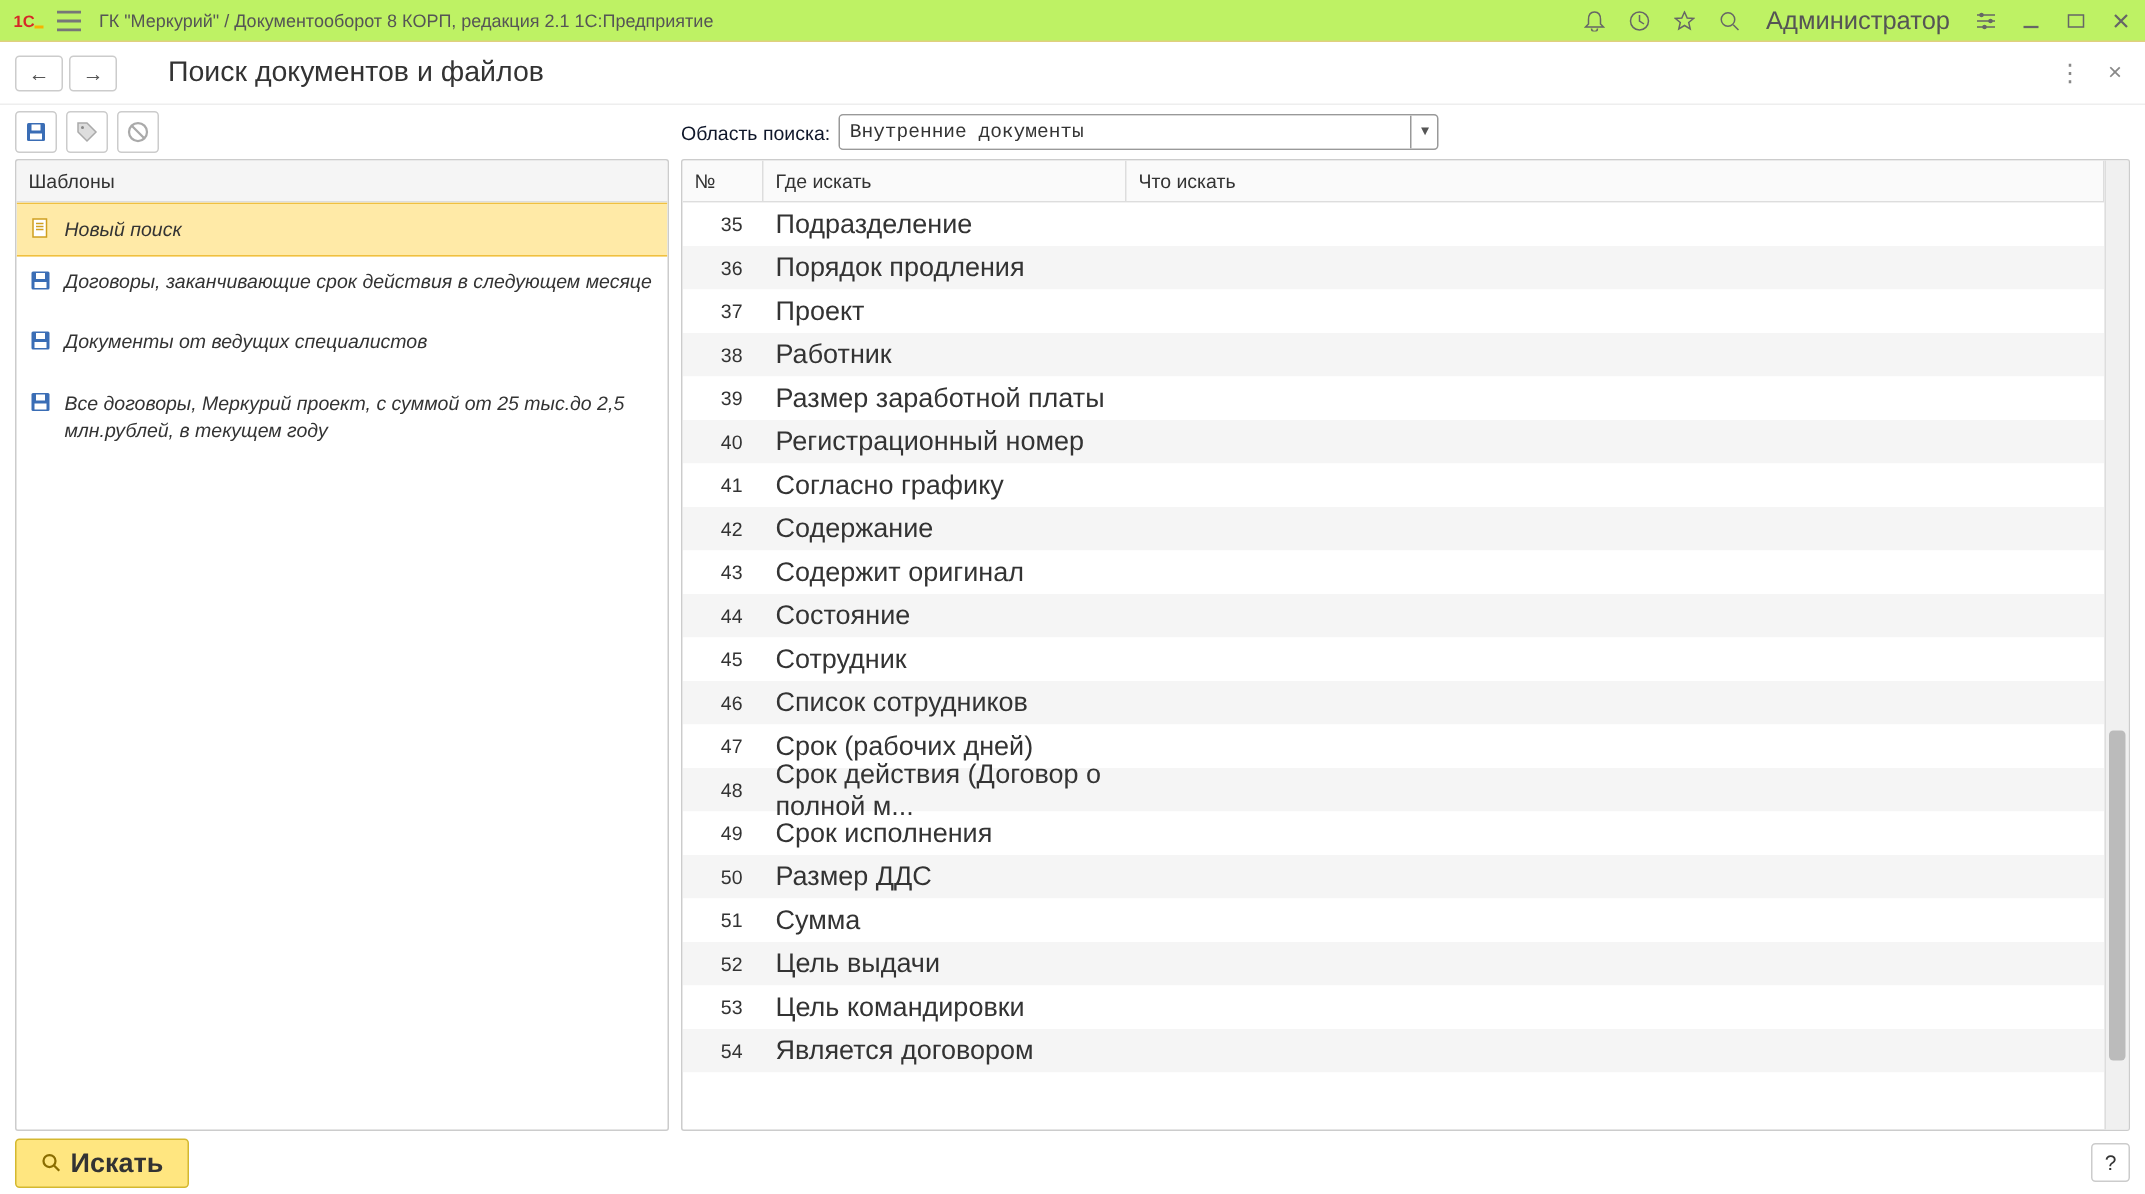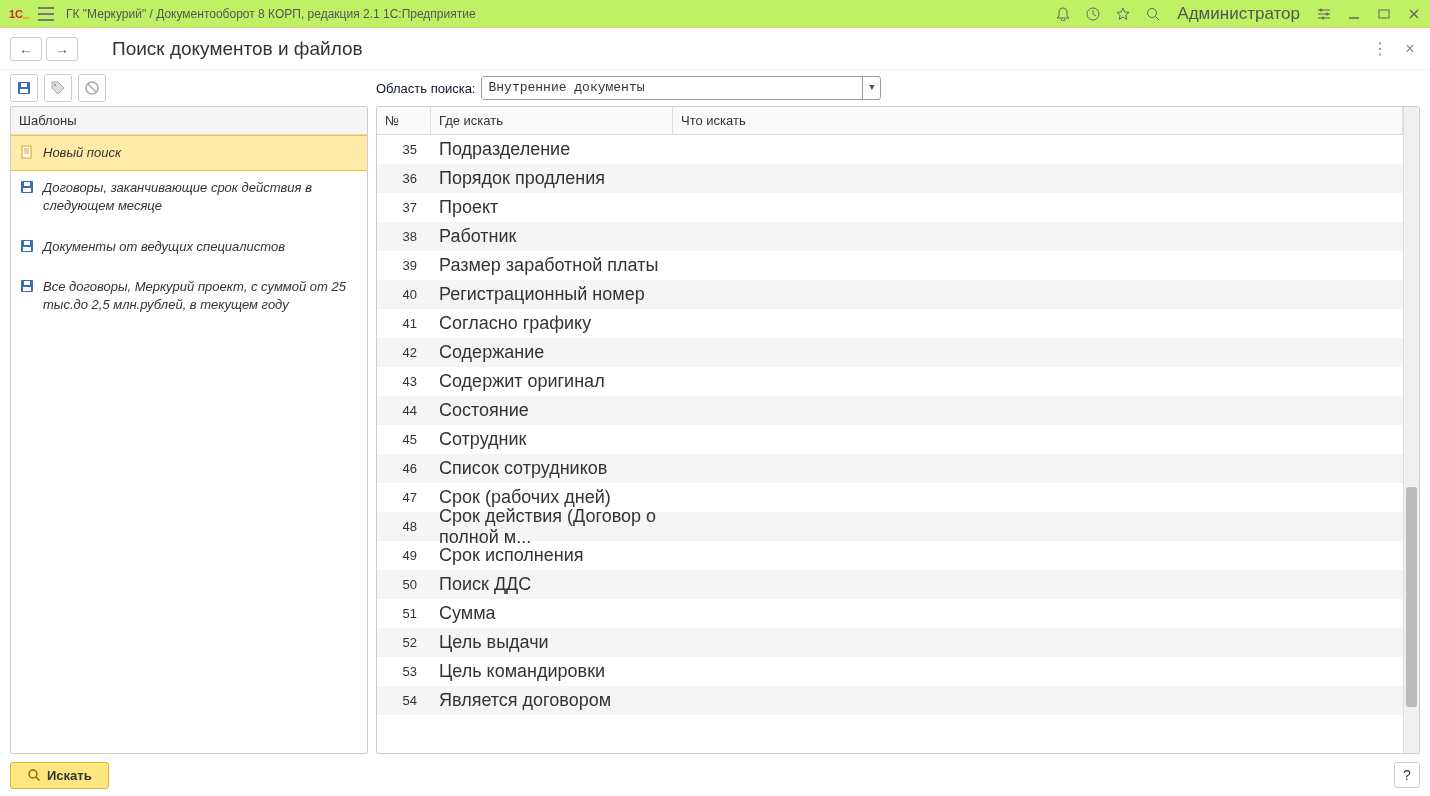--- a/index.html
+++ b/index.html
@@ -18,21 +18,21 @@
 .navbar { height: 42px; display: flex; align-items: center; padding: 0 10px; border-bottom: 1px solid #eee; }
 .navbar .nav-btn { width: 32px; height: 24px; border: 1px solid #ccc; border-radius: 3px; display: flex; align-items: center; justify-content: center; margin-right: 4px; cursor: pointer; background: #fff; font-size: 14px; color: #555; }
 .navbar .page-title { font-size: 19px; color: #333; margin-left: 30px; }
 .navbar .page-controls { margin-left: auto; display: flex; gap: 10px; }
 .navbar .page-controls .pc { width: 20px; height: 20px; display: flex; align-items: center; justify-content: center; cursor: pointer; color: #888; font-size: 16px; }
 
 
 .content { display: flex; height: calc(796px - 28px - 42px - 42px); padding: 0 10px; gap: 8px; }
 
 
-.left-panel { width: 358px; display: flex; flex-direction: column; }
+.left-panel { width: 436px; display: flex; flex-direction: column; }
 .toolbar { display: flex; gap: 6px; padding: 4px 0; }
 .toolbar .tbtn { width: 28px; height: 28px; border: 1px solid #ccc; border-radius: 3px; display: flex; align-items: center; justify-content: center; cursor: pointer; background: #fff; font-size: 14px; }
 .templates-box { flex: 1; border: 1px solid #ccc; border-radius: 2px; overflow: hidden; display: flex; flex-direction: column; }
 .templates-header { background: #f5f5f5; padding: 6px 8px; font-size: 13px; border-bottom: 1px solid #ddd; }
 .templates-list { flex: 1; overflow-y: auto; }
 .template-item { display: flex; align-items: flex-start; padding: 8px 8px; cursor: pointer; gap: 8px; font-style: italic; }
 .template-item.selected { background: #ffeaa7; border: 1px solid #f0c040; border-left: none; border-right: none; }
 .template-item .ticon { width: 16px; height: 16px; flex-shrink: 0; display: flex; align-items: center; justify-content: center; font-size: 13px; }
 .template-item .tlabel { flex: 1; line-height: 1.4; }
 .disk-icon { color: #2b5da8; }
@@ -57,21 +57,21 @@
 .grid-row:nth-child(odd) { background: #fff; }
 .grid-row:nth-child(even) { background: #f5f5f5; }
 .gc-num { width: 54px; text-align: right; padding-right: 14px; font-size: 13px; }
 .gc-where { width: 242px; padding-left: 8px; font-size: 18px; }
 .gc-what { flex: 1; padding-left: 8px; font-size: 13px; }
 .vscroll { width: 16px; background: #f0f0f0; border-left: 1px solid #ddd; position: relative; }
 .vscroll .thumb { position: absolute; left: 2px; right: 2px; top: 380px; height: 220px; background: #bbb; border-radius: 3px; }
 
 
 .footer { height: 42px; display: flex; align-items: center; padding: 0 10px; }
-.search-btn { padding: 5px 16px; background: #ffe680; border: 1px solid #d4b830; border-radius: 3px; cursor: pointer; display: flex; align-items: center; gap: 6px; font-size: 13px; font-weight: bold; }
+.search-btn { padding: 5px 16px; background: #ffe680; border: 1px solid #d4b830; border-radius: 3px; cursor: pointer; display: flex; align-items: center; gap: 6px; font-size: 18px; font-weight: bold; }
 .help-btn { margin-left: auto; width: 26px; height: 26px; border: 1px solid #ccc; border-radius: 3px; display: flex; align-items: center; justify-content: center; cursor: pointer; font-size: 14px; background: #fff; }
 
 svg { display: block; }
 </style>
 </head>
 <body>
 
 <div class="titlebar">
   <div class="logo">
     <svg width="22" height="14" viewBox="0 0 22 14">
@@ -303,21 +303,21 @@
               <div class="gc-where">Срок действия (Договор о полной м...</div>
               <div class="gc-what"></div>
             </div>
             <div class="grid-row">
               <div class="gc-num">49</div>
               <div class="gc-where">Срок исполнения</div>
               <div class="gc-what"></div>
             </div>
             <div class="grid-row">
               <div class="gc-num">50</div>
-              <div class="gc-where">Поиск ДДС</div>
+              <div class="gc-where">Размер ДДС</div>
               <div class="gc-what"></div>
             </div>
             <div class="grid-row">
               <div class="gc-num">51</div>
               <div class="gc-where">Сумма</div>
               <div class="gc-what"></div>
             </div>
             <div class="grid-row">
               <div class="gc-num">52</div>
               <div class="gc-where">Цель выдачи</div>

